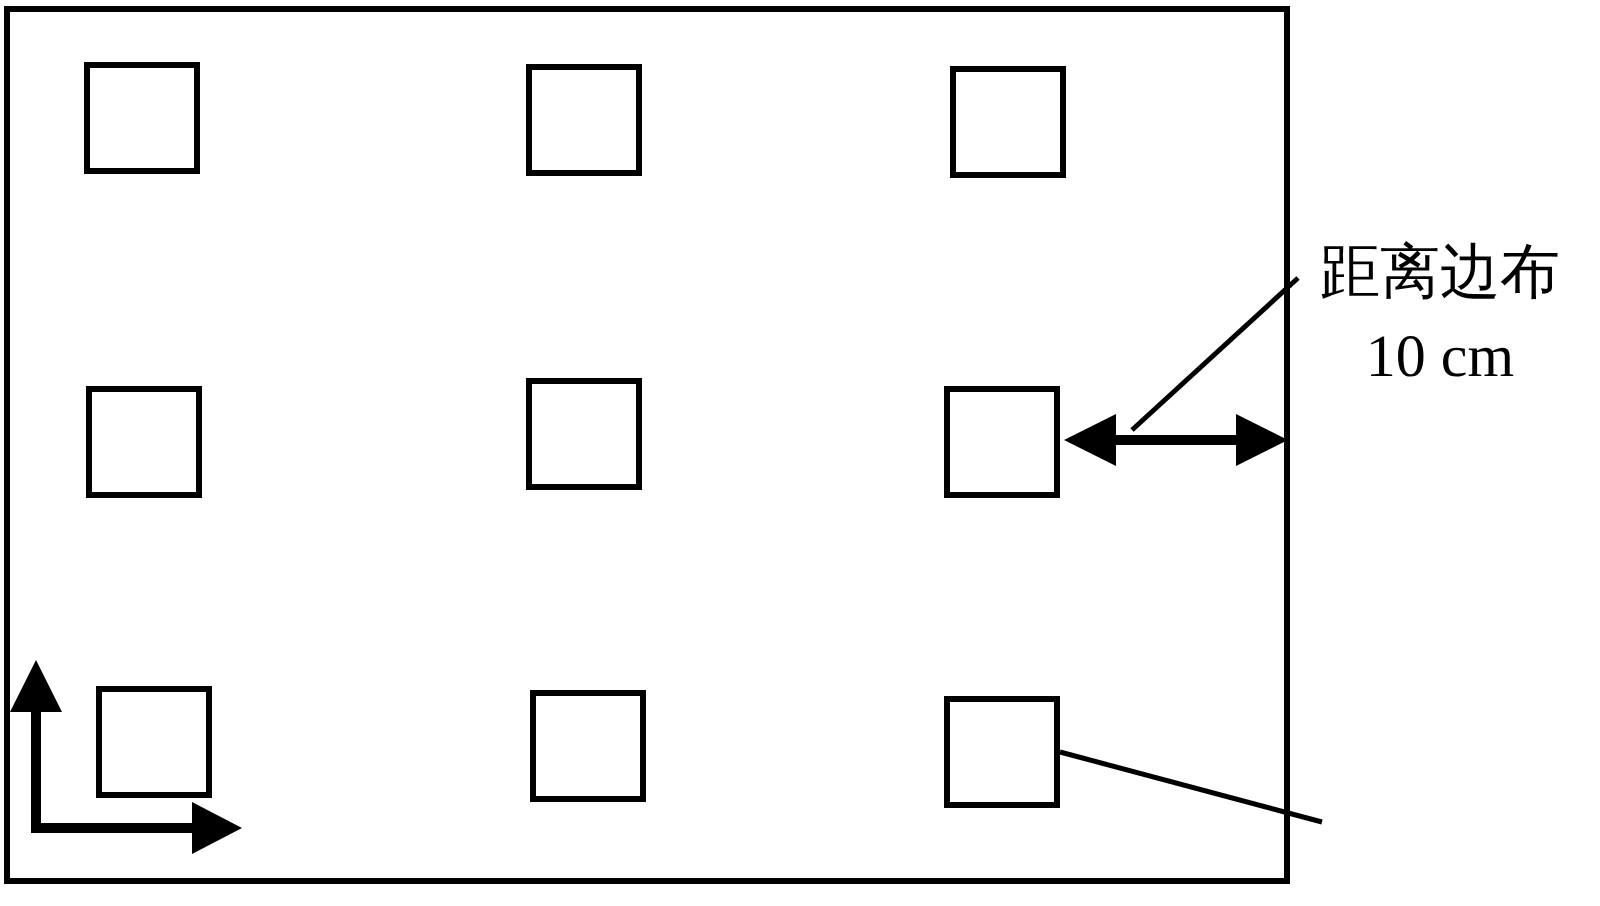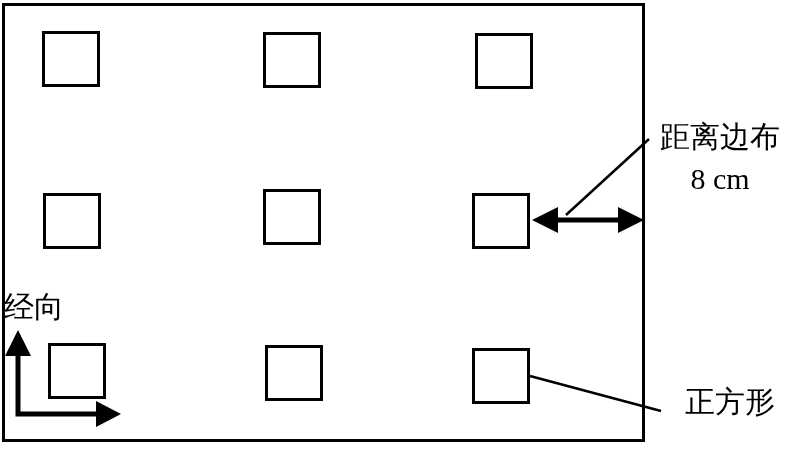--- a/index.html
+++ b/index.html
@@ -100,22 +100,20 @@
       <polyline points="18,352 18,414 98,414" fill="none" stroke="#000000" stroke-width="5"></polyline>
       <polygon points="18,330 5,356 31,356" fill="#000000"></polygon>
       <polygon points="121,414 96,401 96,427" fill="#000000"></polygon>
     </g>
 
     <line x1="530" y1="376" x2="661" y2="411" stroke="#000000" stroke-width="2.5"></line>
   </svg>
 
   <div class="label label-edge-distance">
     <div>距离边布</div>
-    <div>8 cm</div>
+    <div>10 cm</div>
   </div>
 
-  <div class="label label-warp">经向</div>
 
   <div class="label label-square-spec">
-    <div>正方形</div>
   </div>
 
 </div>
 
 </body></html>

